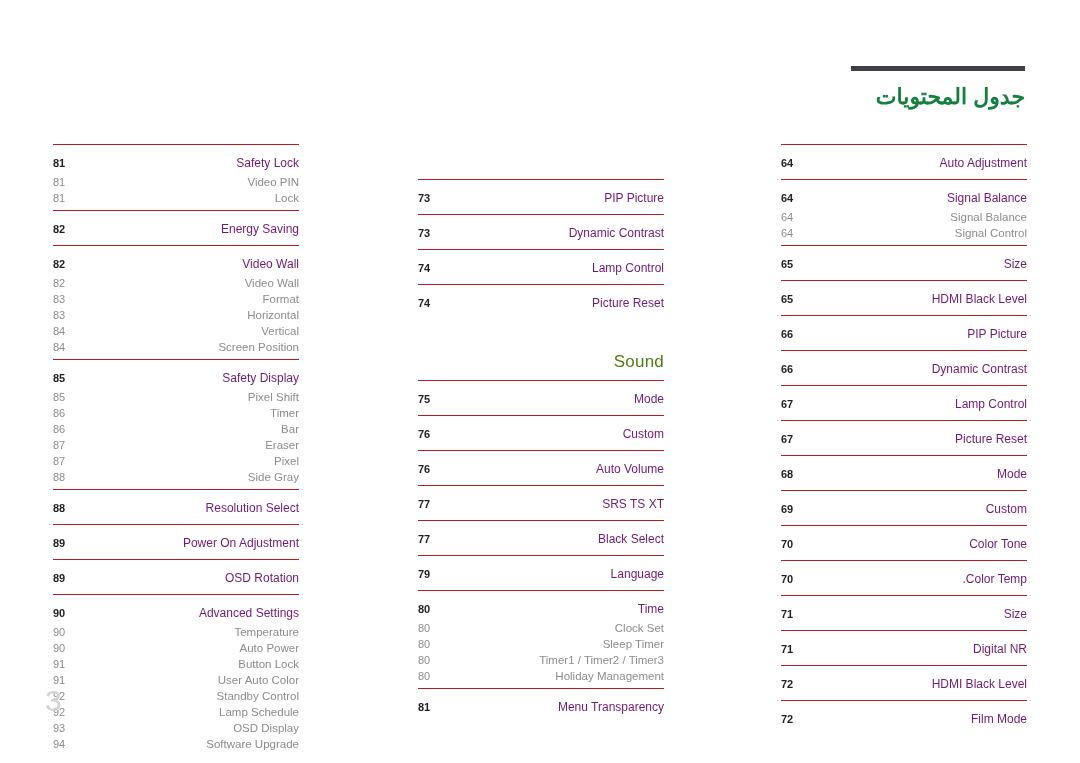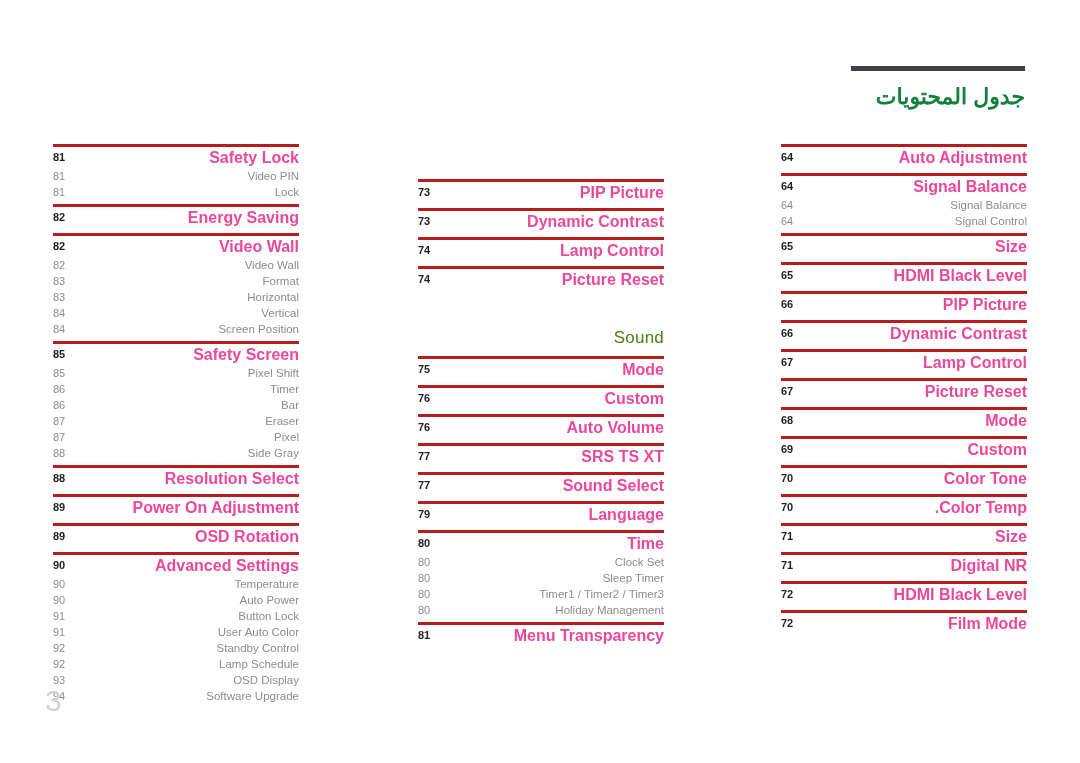--- a/index.html
+++ b/index.html
@@ -62,22 +62,22 @@
     font-size: 17px;
     font-weight: 400;
     letter-spacing: .2px;
     padding-top: 33px;
     padding-bottom: 8px;
     line-height: 20px;
   }
 
   
   .group {
-    border-top: 3px solid #b91c1c;
-    padding-top: 0;
+    border-top: 1px solid #b91c1c;
+    padding-top: 8px;
     padding-bottom: 5px;
   }
   .group.sub-group { padding-bottom: 4px; }
 
   .row {
     position: relative;
     height: 21px;
     line-height: 21px;
   }
   .row .pg {
@@ -94,23 +94,23 @@
     white-space: nowrap;
     overflow: hidden;
   }
 
   
   .row.main .pg {
     font-weight: 700;
     color: #231f20;
   }
   .row.main .entry {
-    font-weight: 700;
-    font-size: 16px;
-    color: #ec4899;
+    font-weight: 400;
+    font-size: 12px;
+    color: #701a75;
   }
 
   
   .row.sub { height: 16px; line-height: 16px; }
   .row.sub .pg {
     font-weight: 400;
     color: #8c8c8c;
     font-size: 11px;
   }
   .row.sub .entry {
@@ -182,21 +182,21 @@
         <span class="entry">Vertical</span>
       </div>
       <div class="row sub">
         <span class="pg">84</span>
         <span class="entry">Screen Position</span>
       </div>
     </div>
     <div class="group sub-group">
       <div class="row main">
         <span class="pg">85</span>
-        <span class="entry">Safety Screen</span>
+        <span class="entry">Safety Display</span>
       </div>
       <div class="row sub">
         <span class="pg">85</span>
         <span class="entry">Pixel Shift</span>
       </div>
       <div class="row sub">
         <span class="pg">86</span>
         <span class="entry">Timer</span>
       </div>
       <div class="row sub">
@@ -319,21 +319,21 @@
     </div>
     <div class="group">
       <div class="row main">
         <span class="pg">77</span>
         <span class="entry">SRS TS XT</span>
       </div>
     </div>
     <div class="group">
       <div class="row main">
         <span class="pg">77</span>
-        <span class="entry">Sound Select</span>
+        <span class="entry">Black Select</span>
       </div>
     </div>
     <div class="group">
       <div class="row main">
         <span class="pg">79</span>
         <span class="entry">Language</span>
       </div>
     </div>
     <div class="group sub-group">
       <div class="row main">

